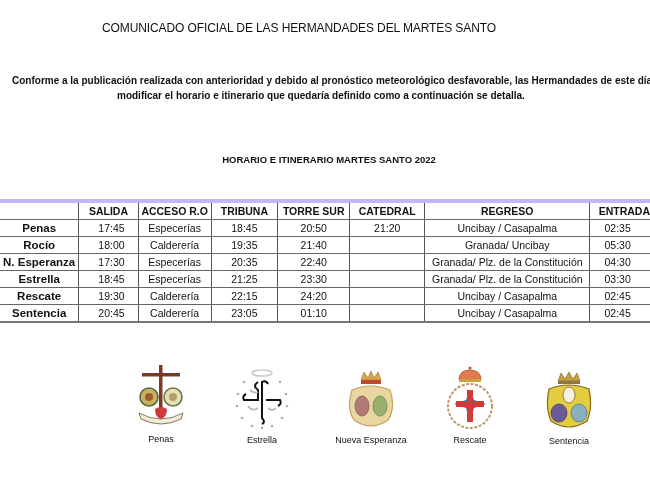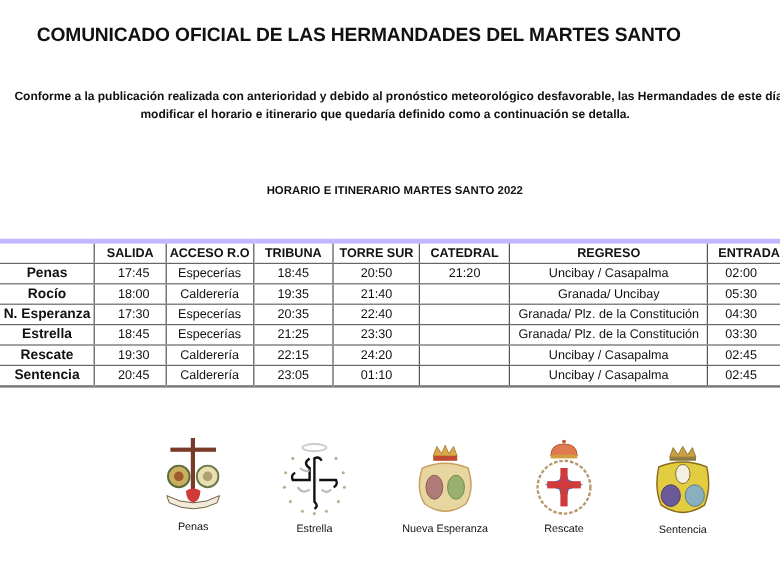--- a/index.html
+++ b/index.html
@@ -1,29 +1,29 @@
 <!DOCTYPE html>
 <html><head>
 <meta charset="utf-8">
 <style>
   html,body{margin:0;padding:0;background:#fff;}
   body{width:650px;height:487px;overflow:hidden;position:relative;font-family:"Liberation Sans",sans-serif;color:#111;}
-  .title{position:absolute;top:21px;left:0;width:598px;text-align:center;font-weight:bold;font-size:16px;letter-spacing:-0.1px;}
+  .title{position:absolute;top:21px;left:0;width:598px;text-align:center;font-weight:normal;font-size:12px;letter-spacing:-0.1px;}
   .intro{position:absolute;top:73px;left:12px;width:680px;font-weight:bold;font-size:10px;line-height:15px;white-space:nowrap;}
   .intro .l1{display:block;}
   .intro .l2{display:block;position:relative;left:105px;}
   .subtitle{position:absolute;top:154px;left:4px;width:650px;text-align:center;font-weight:bold;font-size:9.5px;}
   table.sched{position:absolute;top:199px;left:0;border-collapse:collapse;table-layout:fixed;font-size:10.5px;}
   table.sched td, table.sched th{height:16px;padding:0;text-align:center;white-space:nowrap;overflow:hidden;border-left:1px solid #555;border-top:1px solid #666;border-bottom:1px solid #666;}
   table.sched th{font-weight:bold;font-size:10.5px;border-top:4px solid #c4b5fd;}
   table.sched td.name{font-weight:bold;font-size:11.5px;border-left:none;}
   table.sched th.blank{border-left:none;}
   table.sched td.t2{text-align:center;padding-left:6px;}
   table.sched td.entr{text-align:left;padding-left:14px;}
-  table.sched th.entrh{text-align:center;padding-left:8px;}
+  table.sched th.entrh{text-align:right;padding-left:8px;}
   table.sched tr:last-child td{border-bottom:2px solid #777;}
   .logos{position:absolute;top:360px;left:0;width:650px;height:110px;}
   .logo{position:absolute;top:0;width:100px;text-align:center;}
   .logo svg{display:block;margin:0 auto;}
   .logo .cap{font-size:9px;margin-top:3px;display:block;}
 </style>
 </head>
 <body>
 
 <div class="title">COMUNICADO OFICIAL DE LAS HERMANDADES DEL MARTES SANTO</div>
@@ -58,21 +58,21 @@
     <th class="entrh">ENTRADA</th>
   </tr>
   <tr>
     <td class="name">Penas</td>
     <td class="t2">17:45</td>
     <td>Especerías</td>
     <td>18:45</td>
     <td>20:50</td>
     <td>21:20</td>
     <td>Uncibay / Casapalma</td>
-    <td class="entr">02:00</td>
+    <td class="entr">02:35</td>
   </tr>
   <tr>
     <td class="name">Rocío</td>
     <td class="t2">18:00</td>
     <td>Calderería</td>
     <td>19:35</td>
     <td>21:40</td>
     <td></td>
     <td>Granada/ Uncibay</td>
     <td class="entr">05:30</td>

